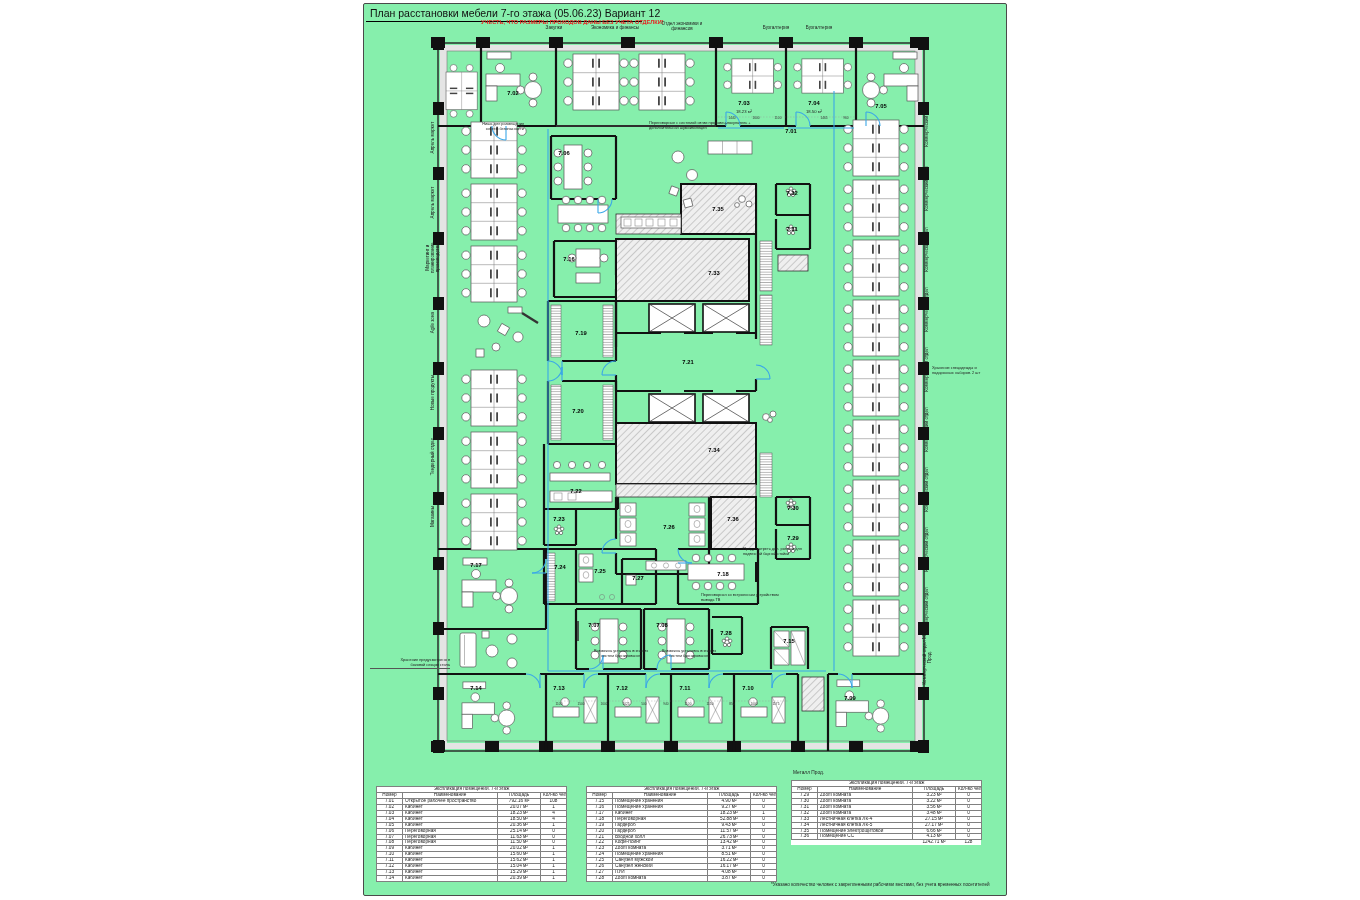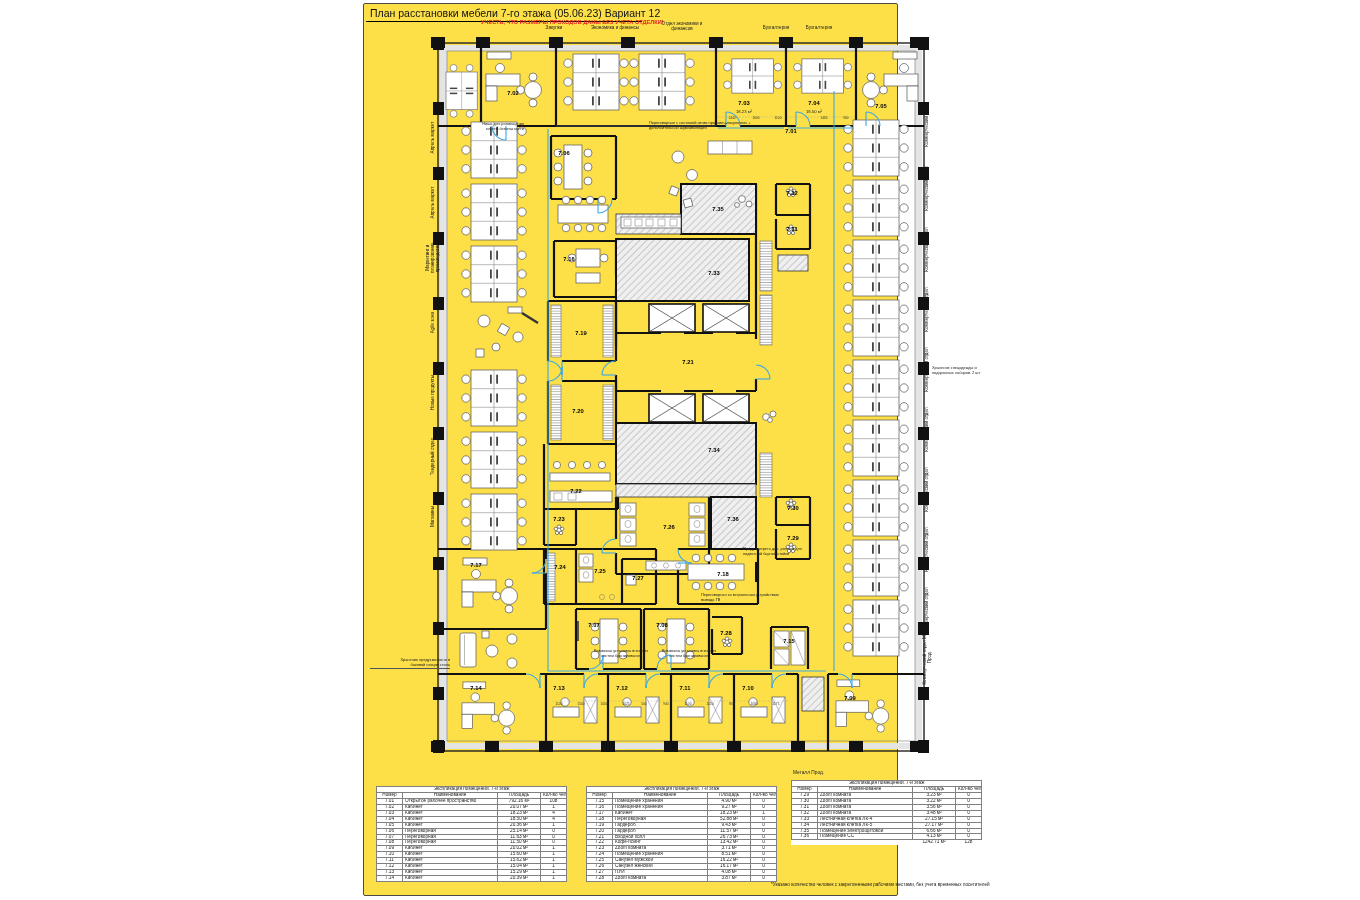--- a/index.html
+++ b/index.html
@@ -1,19 +1,19 @@
 <!DOCTYPE html>
 <html><head>
 <meta charset="utf-8">
 <style>
   * { box-sizing: border-box; margin: 0; padding: 0; }
   html,body { width:1360px; height:900px; background:#fff; overflow:hidden;
     font-family:"Liberation Sans", sans-serif; color:#111; position:relative; }
-  .frame { position:absolute; left:363px; top:3px; width:535px; height:893px;
-    border:1px solid #4a4a4a; border-radius:2px; background:#fde047; }
+  .frame { position:absolute; left:363px; top:3px; width:644px; height:893px;
+    border:1px solid #4a4a4a; border-radius:2px; background:#86efac; }
   .titlebox { position:absolute; left:2px; top:0; width:276px; border-bottom:1px solid #000;
     font-size:10.5px; padding:3px 4px 2px; white-space:nowrap; }
   .warning { position:absolute; left:117px; top:15px; font-size:5.6px; font-weight:700; color:#e52421; white-space:nowrap; }
   .tlabel { position:absolute; font-size:4.6px; text-align:center; line-height:1.15; color:#222; }
   .vlabel { position:absolute; font-size:4.6px; text-align:center; line-height:1.12; color:#222;
     transform:rotate(-90deg); }
   .annot { position:absolute; font-size:3.9px; line-height:1.2; white-space:pre-line; color:#222; }
   .annot.ul { border-bottom:0.5px solid #555; padding-bottom:1px; }
   #plan { position:absolute; left:62px; top:25px; }
   .xtable { position:absolute; background:#fff; }

